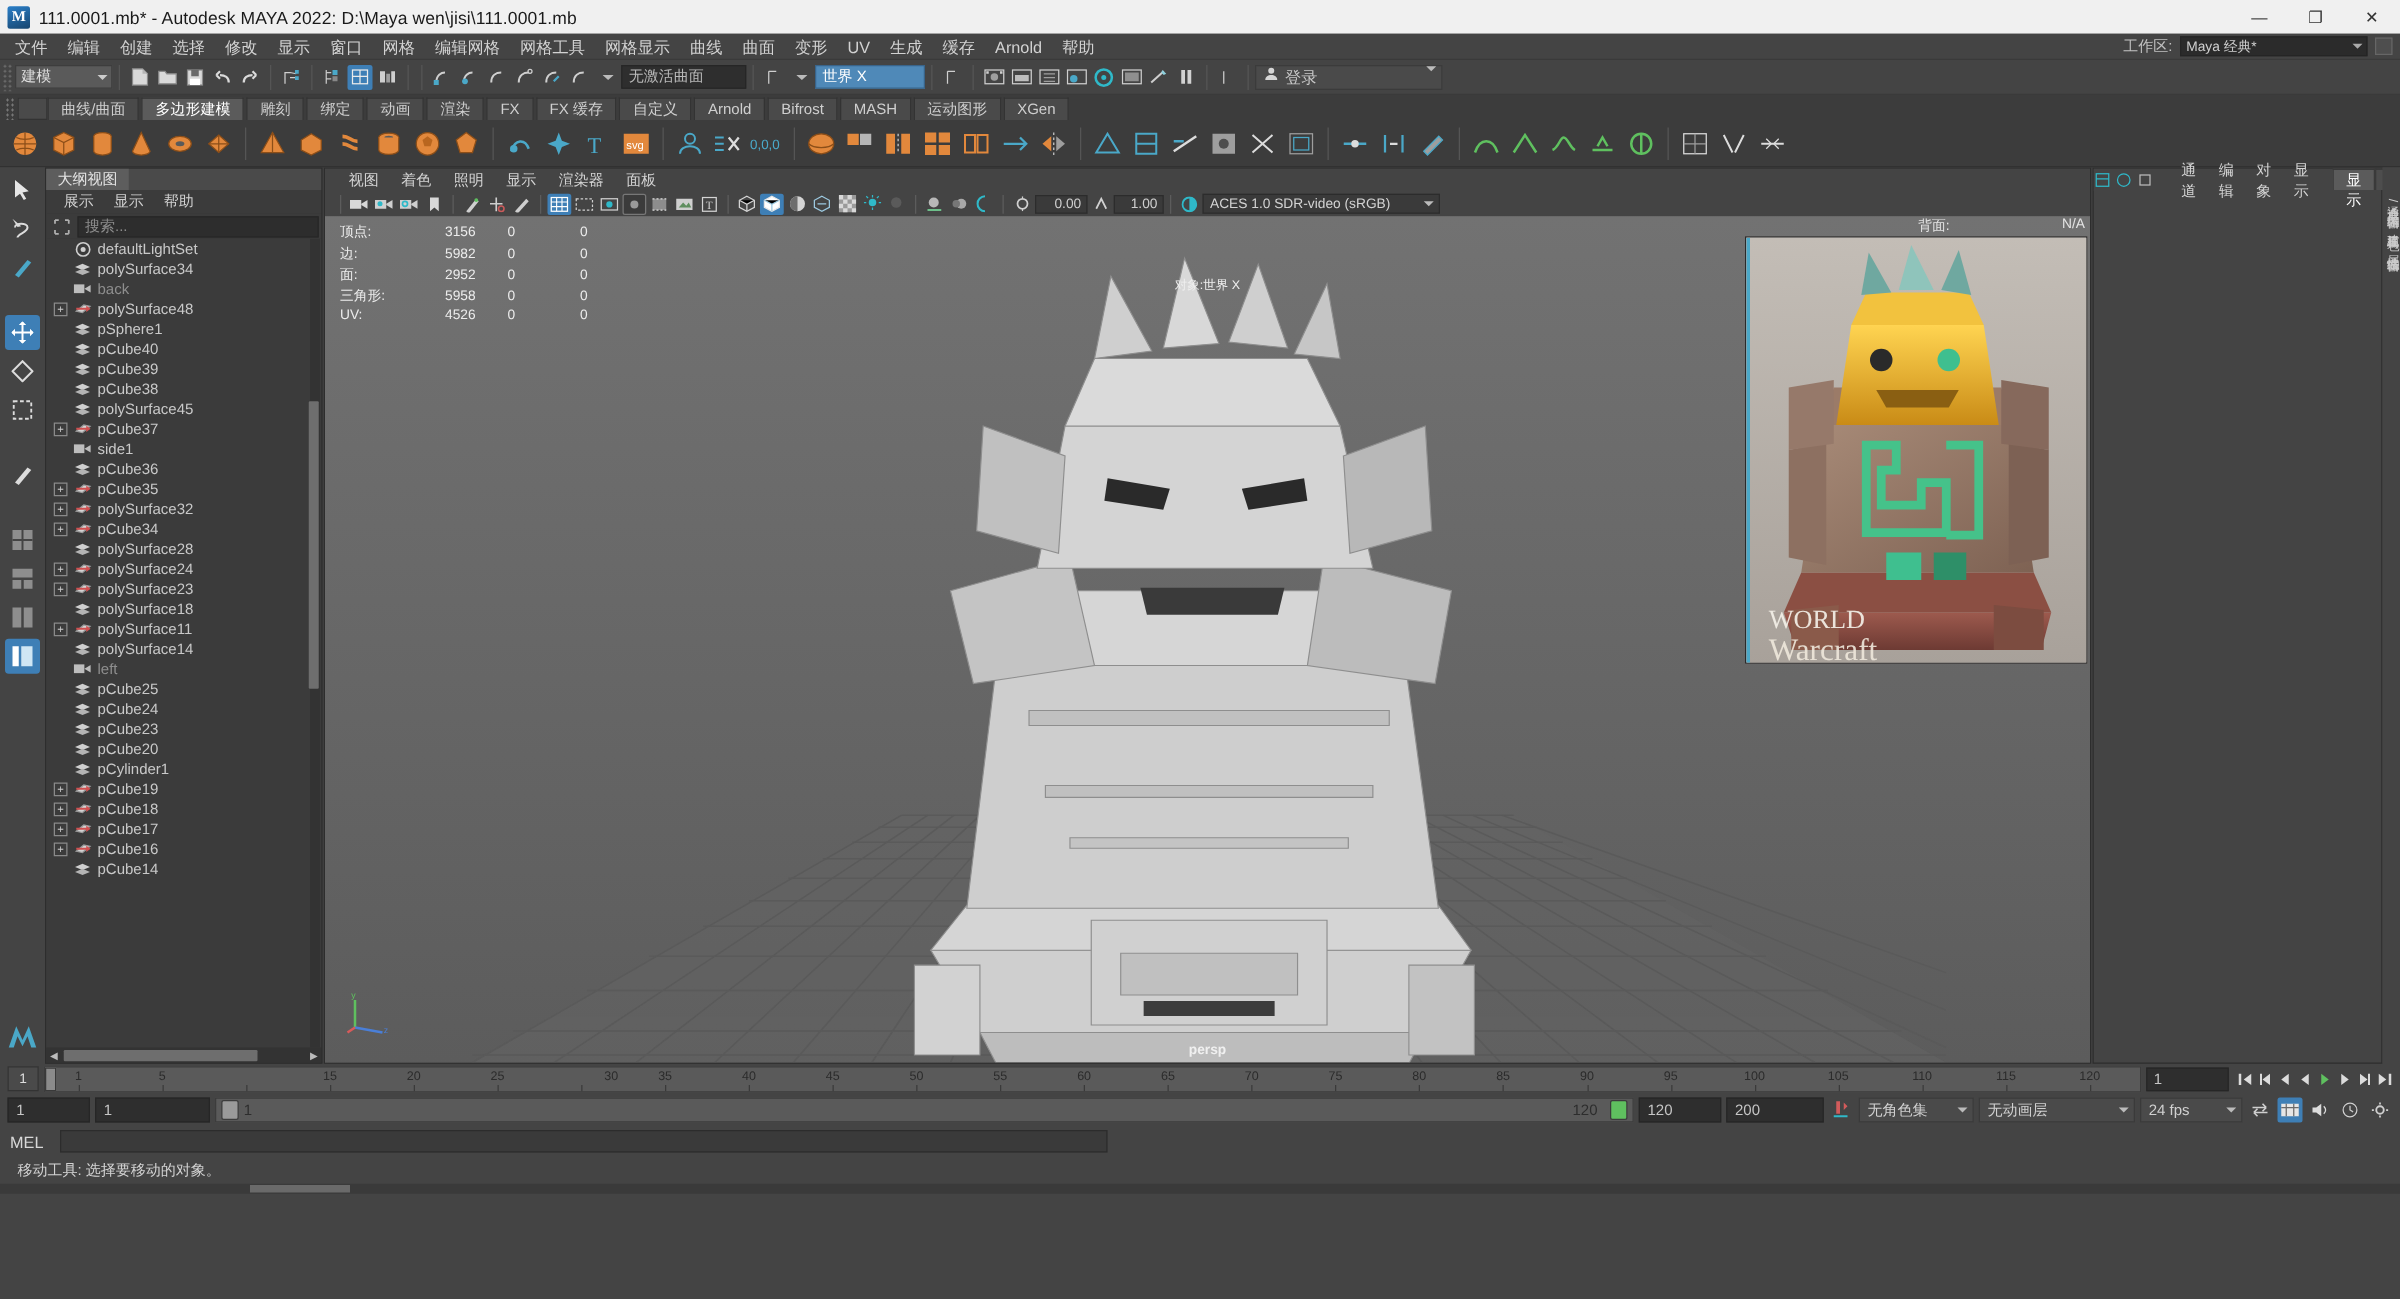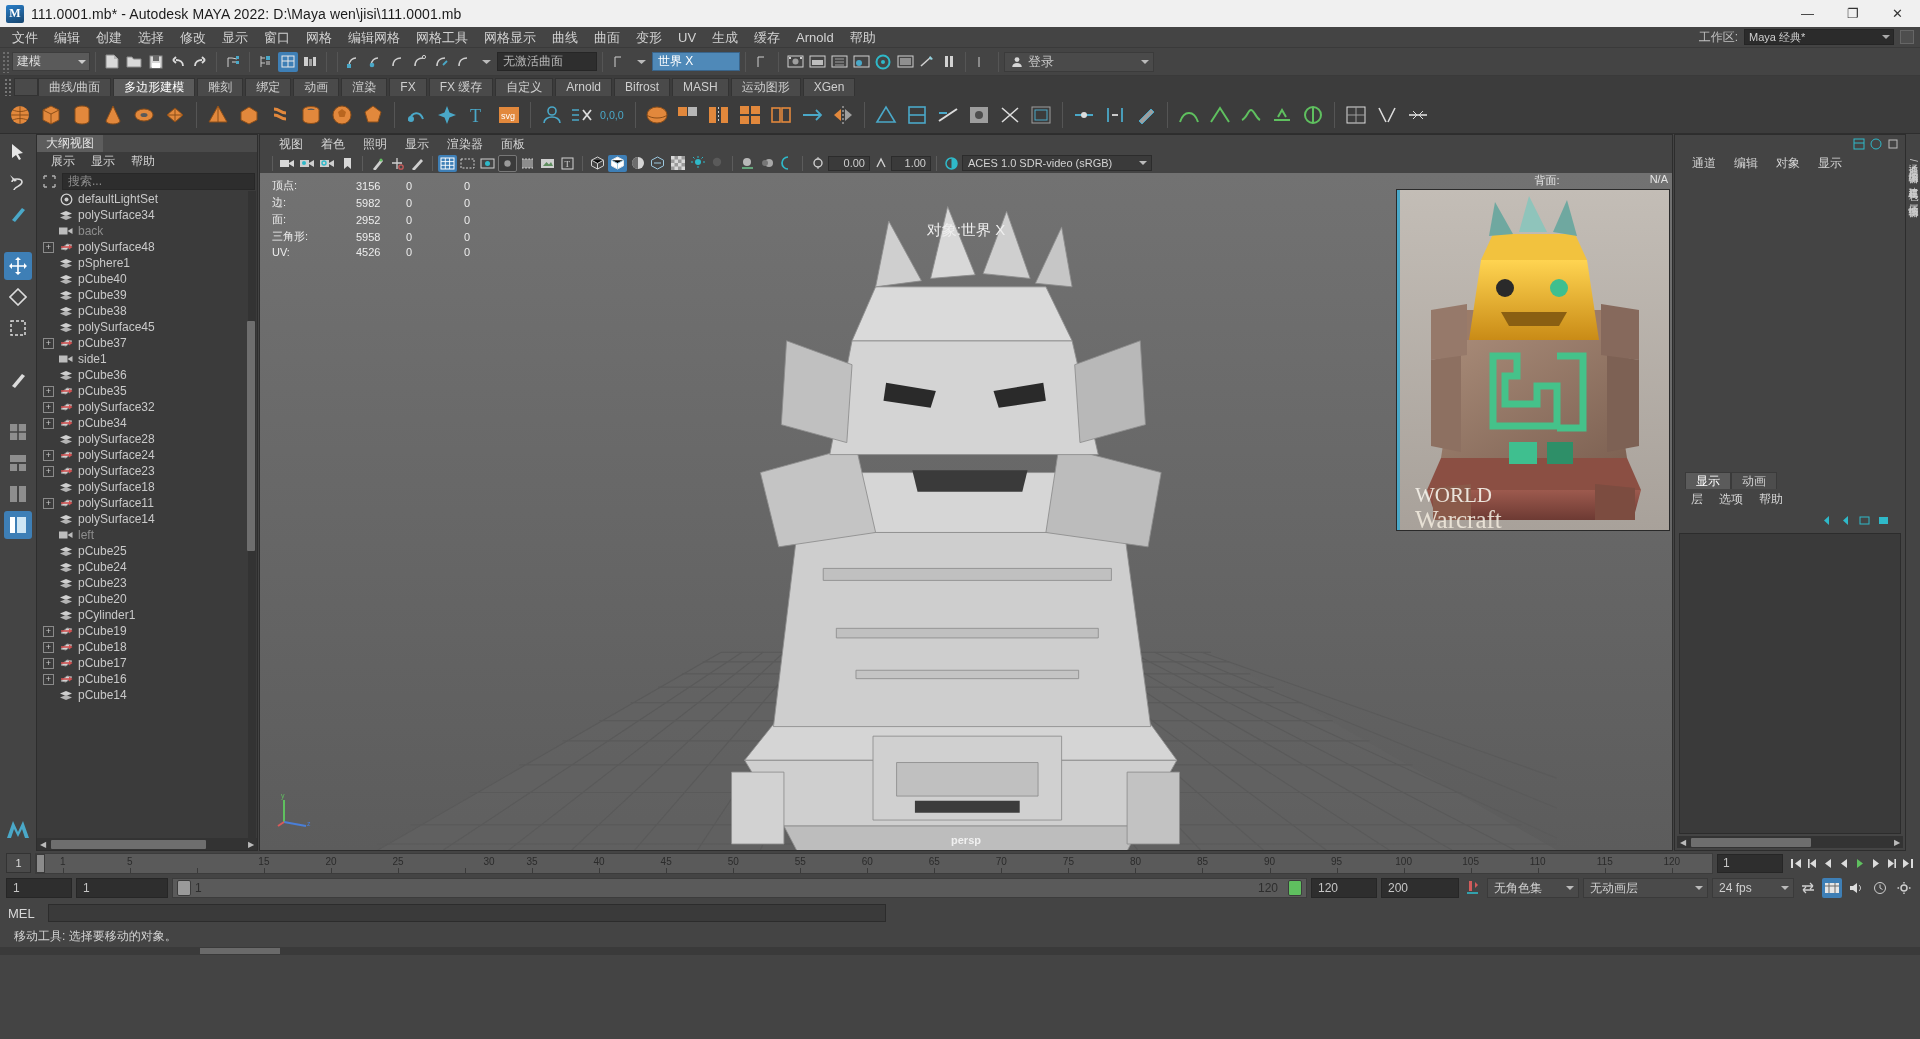--- a/index.html
+++ b/index.html
@@ -31,21 +31,21 @@
   .grip{width:8px;height:22px;background:
      radial-gradient(circle,#777 1px,transparent 1px) 0 0/4px 4px;opacity:.8;margin-right:2px;}
   .mode-combo{width:78px;height:19px;background:#5a5a5a;border:1px solid #3d3d3d;font-size:12px;display:flex;
               align-items:center;padding:0 4px;color:#ddd;position:relative;}
   .mode-combo .car{position:absolute;right:3px;border-left:4px solid transparent;border-right:4px solid transparent;border-top:4px solid #ccc;}
   .sep{width:1px;height:20px;background:#555;margin:0 5px;}
   .ticon{width:20px;height:20px;margin:0 1px;display:flex;align-items:center;justify-content:center;position:relative;}
   .ticon.on{background:#3e7fb6;border-radius:2px;}
   .fld{height:19px;background:#2e2e2e;border:1px solid #262626;color:#b9b9b9;font-size:12px;display:flex;align-items:center;padding:4px 5px;}
   .fld.blue{background:#4f89b8;color:#fff;border-color:#39648a;}
-  .login{display:flex;align-items:center;gap:5px;height:20px;background:#4a4a4a;border:1px solid #3b3b3b;padding:0 6px;width:150px;position:relative;}
+  .login{display:flex;align-items:flex-start;gap:5px;height:20px;background:#4a4a4a;border:1px solid #3b3b3b;padding:0 6px;width:150px;position:relative;}
   .login .car{position:absolute;right:4px;border-left:4px solid transparent;border-right:4px solid transparent;border-top:4px solid #bbb;}
   
   .shelfbar{height:20px;background:#3c3c3c;display:flex;align-items:flex-end;padding-left:4px;}
   .shelf-grip{width:8px;height:18px;background:radial-gradient(circle,#777 1px,transparent 1px) 0 0/4px 4px;margin-right:2px;}
   .shelf-sq{width:24px;height:18px;background:#4a4a4a;border:1px solid #333;}
   .shelf-tab{height:18px;padding:0 10px;background:#4a4a4a;border:1px solid #333;border-bottom:none;margin-right:2px;
              font-size:12px;line-height:17px;color:#cfcfcf;white-space:nowrap;}
   .shelf-tab.active{background:#5b5b5b;color:#fff;}
   
   .shelfrow{height:38px;background:#3c3c3c;display:flex;align-items:center;padding-left:6px;gap:3px;border-bottom:1px solid #2e2e2e;}
@@ -97,28 +97,28 @@
   .cmsel .car{position:absolute;right:4px;border-left:4px solid transparent;border-right:4px solid transparent;border-top:4px solid #bbb;}
   .viewport{flex:1;position:relative;overflow:hidden;
     background:linear-gradient(180deg,#6e6e6e 0%,#6a6a6a 55%,#5f5f5f 100%);}
   .hud{position:absolute;left:12px;top:4px;font-size:11px;color:#e8e8e8;}
   .hud table{border-collapse:collapse;}
   .hud td{padding:1px 0;font-size:11px;color:#ececec;}
   .hud td.lbl{width:62px;}
   .hud td.c1{width:62px;text-align:left;padding-left:22px;}
   .hud td.c2{width:58px;text-align:left;padding-left:10px;}
   .hud td.c3{width:58px;text-align:left;padding-left:10px;}
-  .vp-obj{position:absolute;left:50%;transform:translateX(-50%);top:48px;font-size:15px;color:#efefef;}
+  .vp-obj{position:absolute;left:50%;transform:translateX(-50%);top:48px;font-size:10px;color:#efefef;}
   .vp-persp{position:absolute;left:50%;transform:translateX(-50%);bottom:4px;font-size:11px;color:#f0f0f0;font-weight:bold;}
   .refpanel{position:absolute;right:2px;top:16px;width:274px;height:342px;border:1px solid #2a2a2a;overflow:hidden;
             background:#b9b3ae;}
   .ref-hdr{position:absolute;right:4px;top:0;display:flex;gap:90px;font-size:11px;color:#e4e4e4;}
   .axis{position:absolute;left:16px;bottom:22px;width:40px;height:40px;}
   
-  .rightdock{width:232px;background:#444;display:flex;flex-direction:column;border:1px solid #2d2d2d;margin-left:1px;}
+  .rightdock{width:232px;background:#444;display:flex;border:1px solid #2d2d2d;margin-left:1px;}
   .rd-top{height:18px;display:flex;align-items:center;justify-content:flex-end;gap:4px;padding-right:6px;background:#444;}
   .rd-ic{width:13px;height:13px;display:flex;align-items:center;justify-content:center;}
   .rd-menu{height:20px;display:flex;align-items:center;padding-left:8px;background:#444;}
   .rd-menu .mi{font-size:12px;padding:0 9px;color:#d4d4d4;}
   .rd-pane{flex:1;background:#444;}
   .rd-tabs{height:17px;display:flex;align-items:flex-end;background:#444;padding-left:10px;}
   .rd-tab{height:17px;padding:0 10px;background:#4d4d4d;font-size:12px;line-height:16px;color:#d0d0d0;border:1px solid #3a3a3a;border-bottom:none;}
   .rd-tab.active{background:#5b5b5b;color:#fff;}
   .rd-menu2{height:20px;display:flex;align-items:center;padding-left:8px;}
   .rd-menu2 .mi{font-size:12px;padding:0 8px;color:#d4d4d4;}

